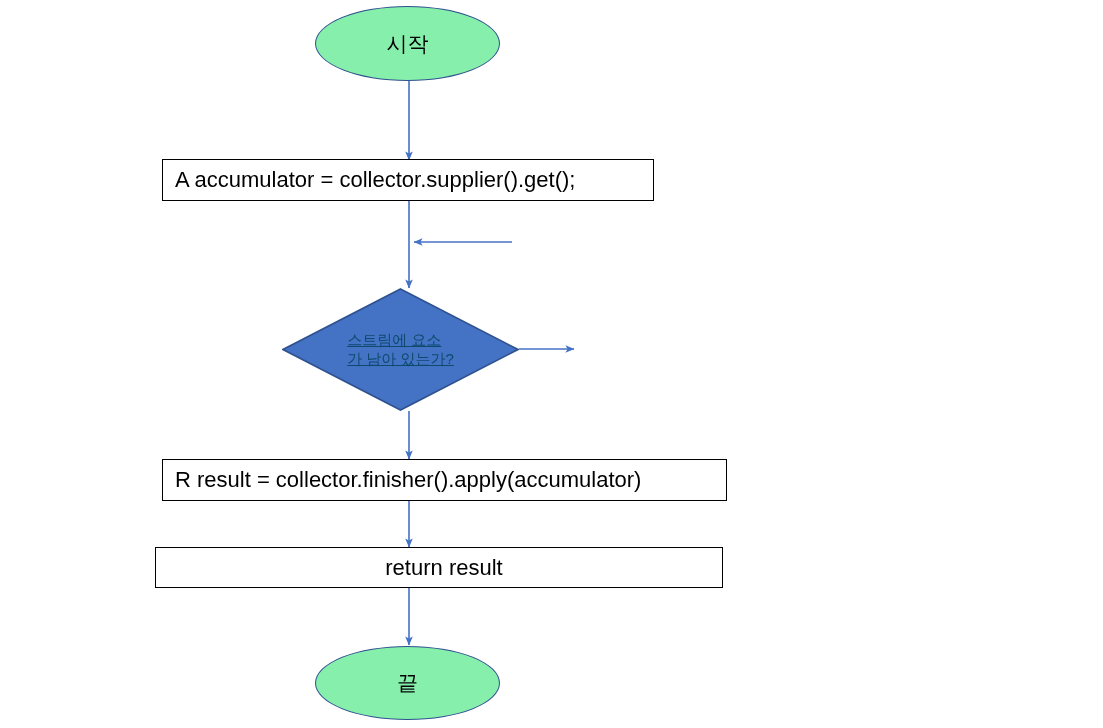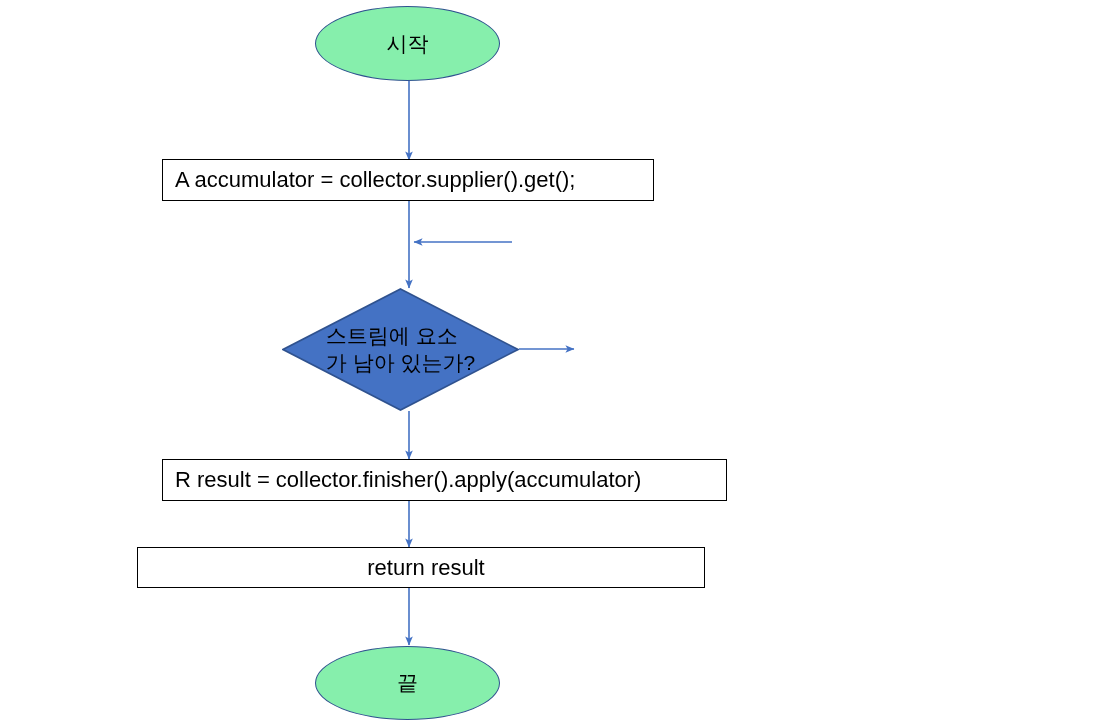--- a/index.html
+++ b/index.html
@@ -65,25 +65,26 @@
   }
   .decision-label {
     position: absolute;
     left: 0;
     top: 0;
     width: 100%;
     height: 100%;
     display: flex;
     align-items: center;
     justify-content: center;
-    font-size: 21px;
+    font-size: 15px;
     line-height: 1.25;
-    color: #000000;
+    color: #0c4a6e;
     text-align: left;
     white-space: pre-line;
+    text-decoration: underline;
   }
   .nowrap { white-space: nowrap; }
 </style>
 </head>
 <body>
 
 <div id="canvas">
 
   <svg id="edges" width="1103" height="728" viewBox="0 0 1103 728">
     <defs>
@@ -122,21 +123,21 @@
     </svg>
     <div class="decision-label">스트림에 요소
 가 남아 있는가?</div>
   </div>
 
 
   <div class="node process nowrap" style="left:162px; top:459px; width:565px; height:42px;">
     <span>R result = collector.finisher().apply(accumulator)</span>
   </div>
 
-  <div class="node process center nowrap" style="left:137px; top:547px; width:568px; height:41px;">
+  <div class="node process center nowrap" style="left:155px; top:547px; width:568px; height:41px;">
     <span>return result</span>
   </div>
 
   <div class="node terminator" style="left:315px; top:646px; width:185px; height:74px;">
     <span>끝</span>
   </div>
 
 </div>
 
 </body></html>

